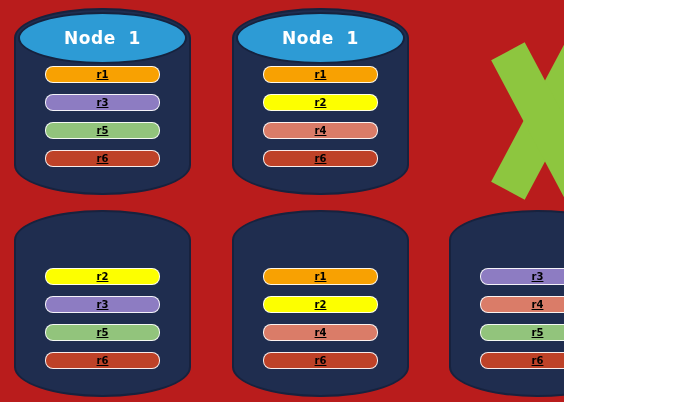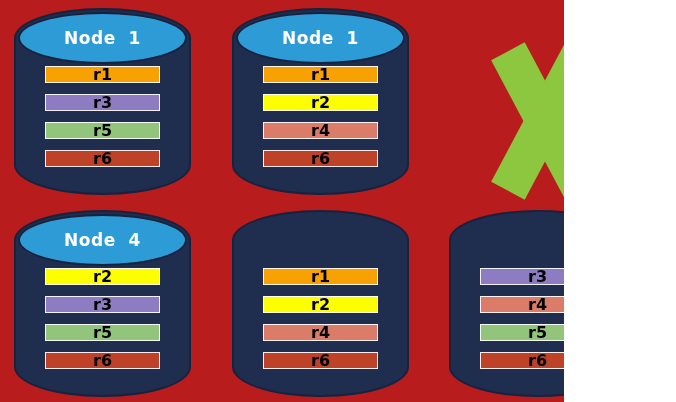--- a/index.html
+++ b/index.html
@@ -60,30 +60,31 @@
     position: absolute;
     left: 31px;
     right: 31px;
     top: 58px;
     display: flex;
     flex-direction: column;
     gap: 11px;
   }
   .bar {
     height: 17px;
-    border-radius: 0;
+    border-radius: 8px;
     border: 1px solid rgba(255,255,255,0.9);
     box-sizing: border-box;
     display: flex;
     align-items: center;
     justify-content: center;
     color: #000000;
-    font-size: 16px;
+    font-size: 10px;
     font-weight: bold;
     line-height: 1;
+    text-decoration: underline;
   }
   .x-marker {
     position: absolute;
     left: 489px;
     top: 46px;
     width: 112px;
     height: 150px;
     pointer-events: none;
   }
   .x-stroke {
@@ -132,23 +133,20 @@
       <div class="bar" style="background-color: rgb(248, 161, 2);">r1</div>
       <div class="bar" style="background-color: rgb(253, 255, 0);">r2</div>
       <div class="bar" style="background-color: rgb(218, 124, 104);">r4</div>
       <div class="bar" style="background-color: rgb(190, 66, 40);">r6</div>
     </div>
   </div>
 
 
   <div class="node pos-4">
     <div class="cyl-body"></div>
-    <div class="cyl-top">
-      <span class="node-title">Node  4</span>
-    </div>
     <div class="bars">
       <div class="bar" style="background-color: rgb(253, 255, 0);">r2</div>
       <div class="bar" style="background-color: rgb(141, 124, 194);">r3</div>
       <div class="bar" style="background-color: rgb(146, 196, 124);">r5</div>
       <div class="bar" style="background-color: rgb(190, 66, 40);">r6</div>
     </div>
   </div>
 
   <div class="node pos-5">
     <div class="cyl-body"></div>

